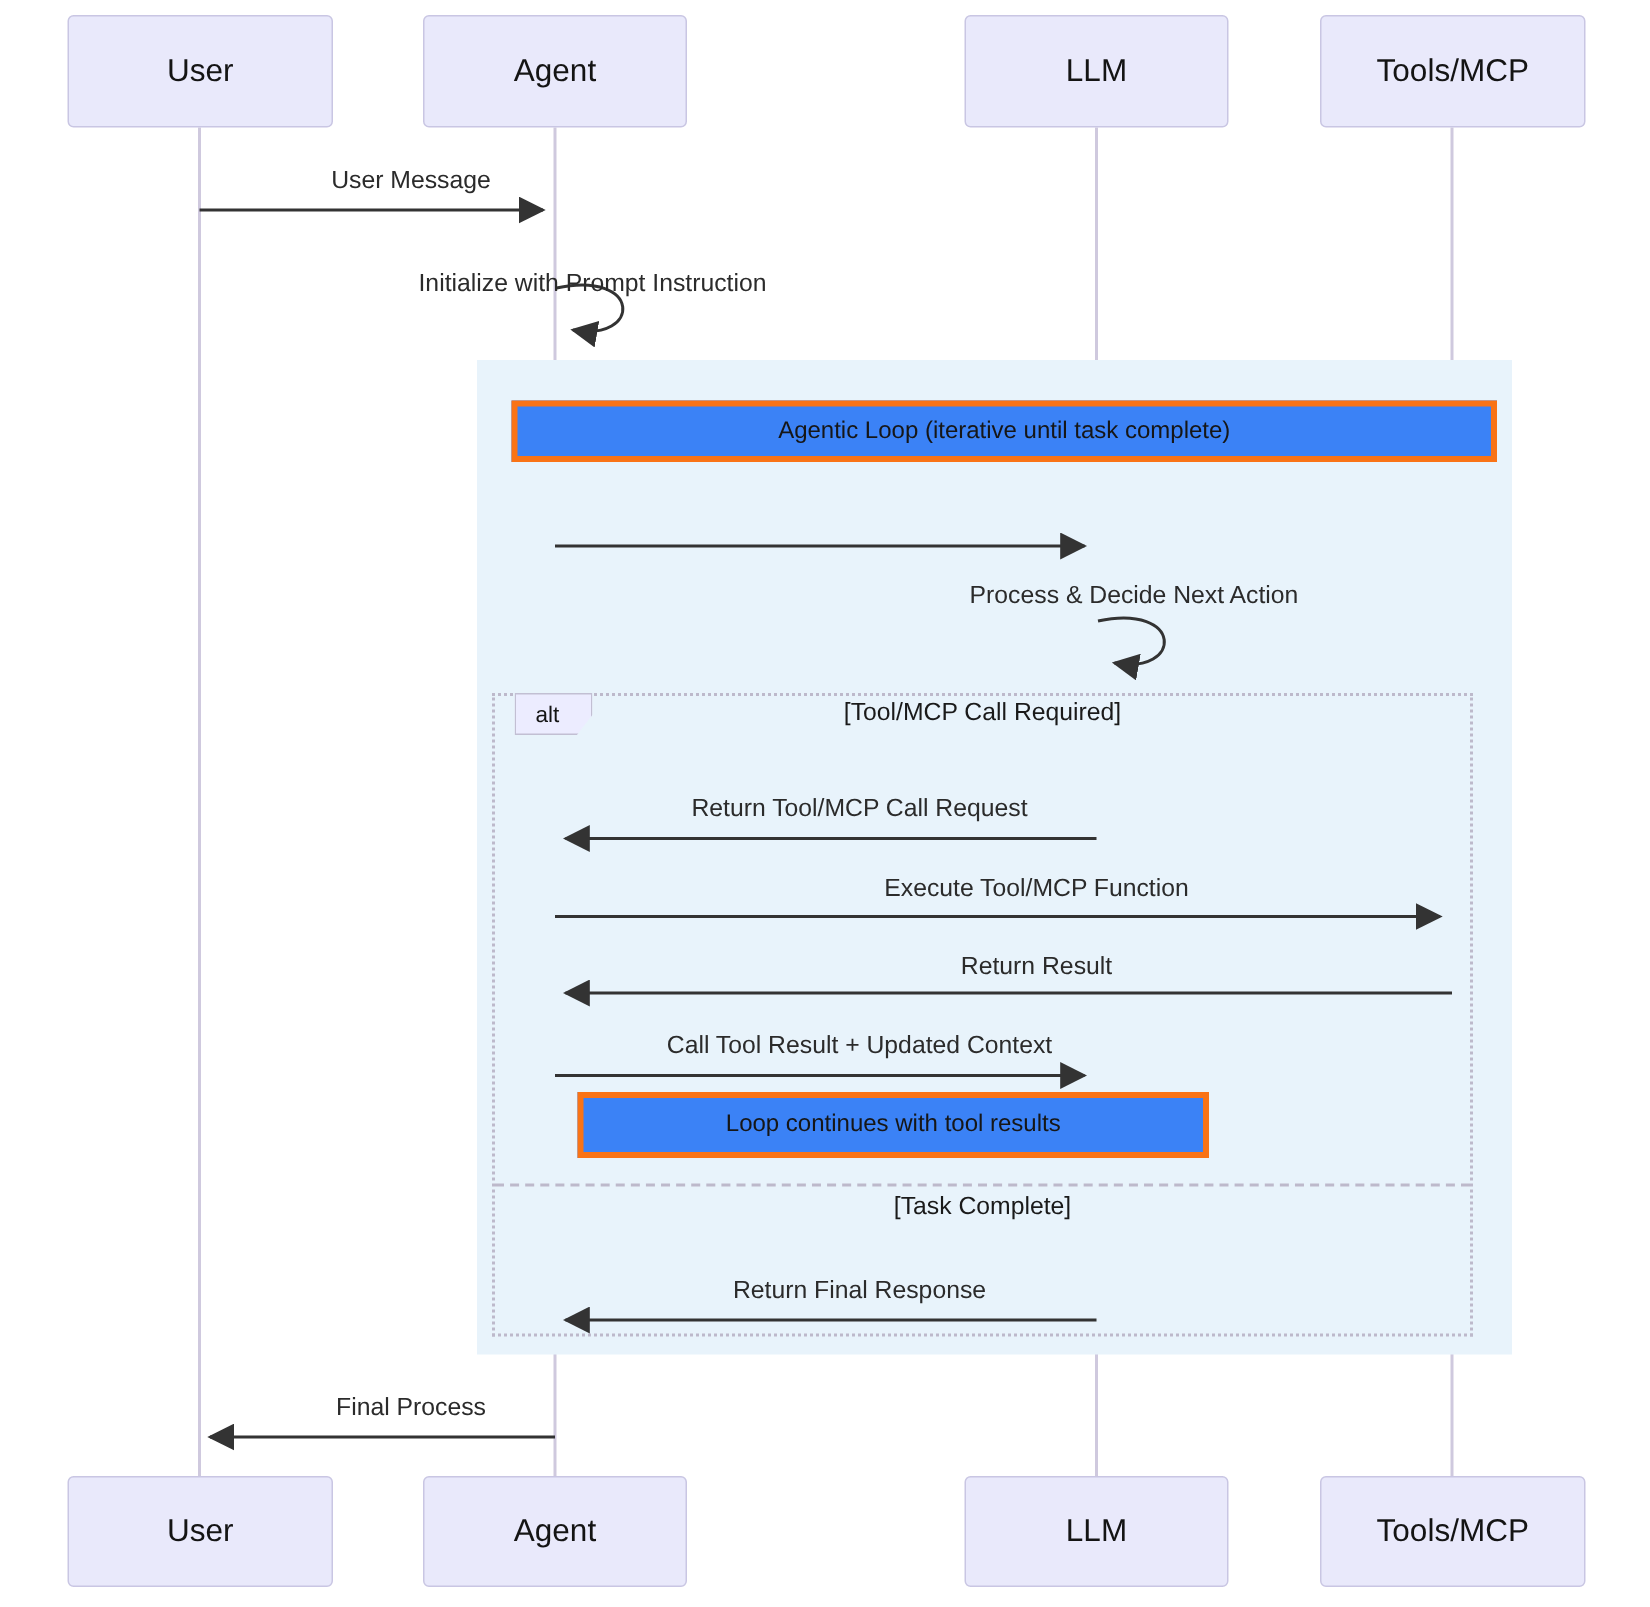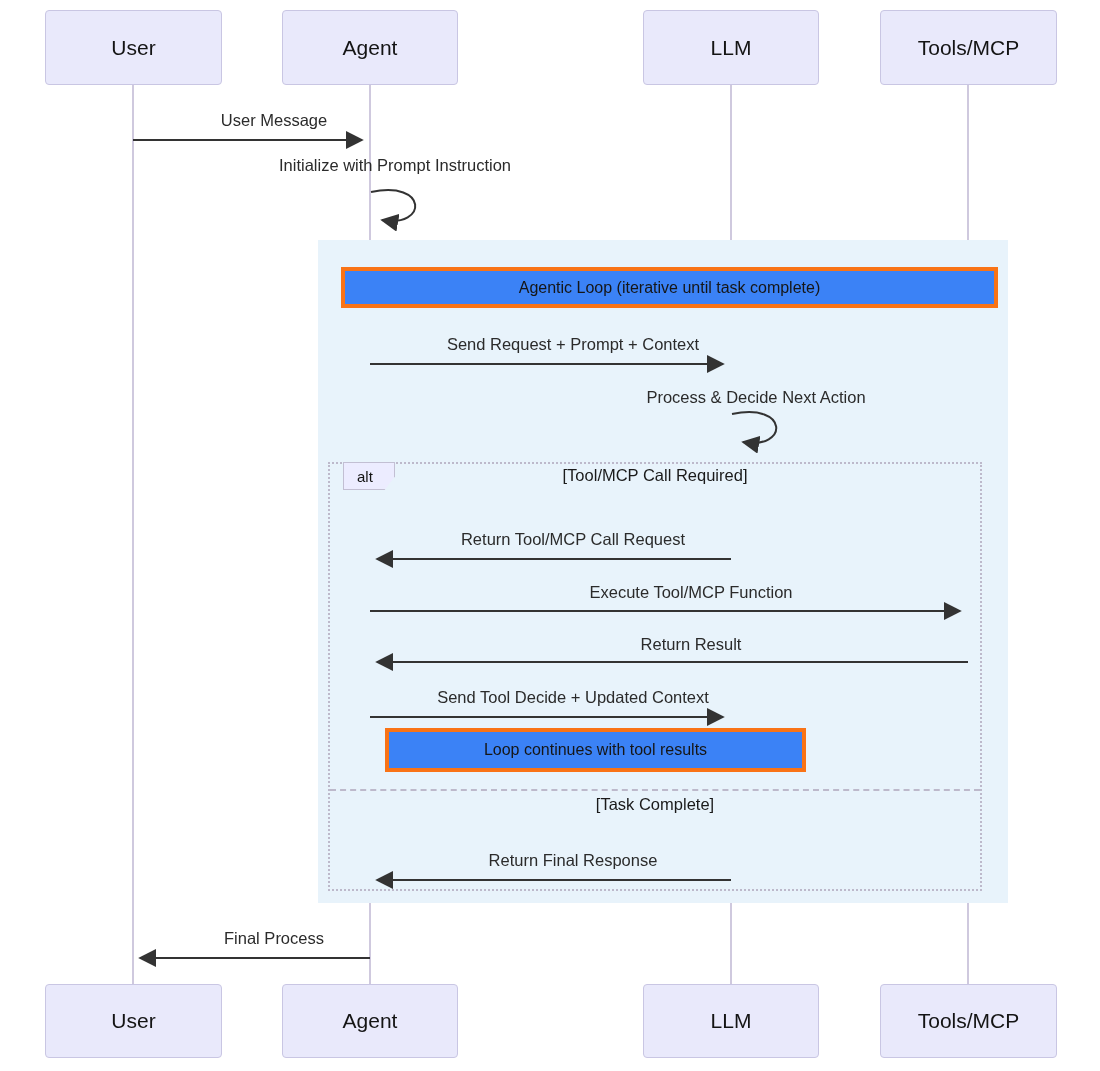--- a/index.html
+++ b/index.html
@@ -117,27 +117,26 @@
     <path d="M 732 414 C 789 402, 789 450, 743 442" fill="none" stroke="#333333" stroke-width="2" marker-end="url(#arrow)"></path>
     <line x1="731" y1="559" x2="377" y2="559" stroke="#333333" stroke-width="2" marker-end="url(#arrow)"></line>
     <line x1="370" y1="611" x2="960" y2="611" stroke="#333333" stroke-width="2" marker-end="url(#arrow)"></line>
     <line x1="968" y1="662" x2="377" y2="662" stroke="#333333" stroke-width="2" marker-end="url(#arrow)"></line>
     <line x1="370" y1="717" x2="723" y2="717" stroke="#333333" stroke-width="2" marker-end="url(#arrow)"></line>
     <line x1="731" y1="880" x2="377" y2="880" stroke="#333333" stroke-width="2" marker-end="url(#arrow)"></line>
     <line x1="370" y1="958" x2="140" y2="958" stroke="#333333" stroke-width="2" marker-end="url(#arrow)"></line>
   </svg>
 
   <div class="msg-label" style="left:251px;top:111px;">User Message</div>
-  <div class="msg-label" style="left:372px;top:156px;">Initialize with Prompt Instruction</div>
-  <div class="msg-label" style="left:550px;top:335px;">Send Request + Prompt + Context</div>
+  <div class="msg-label" style="left:372px;top:180px;">Initialize with Prompt Instruction</div>
   <div class="msg-label" style="left:733px;top:388px;">Process &amp; Decide Next Action</div>
   <div class="msg-label" style="left:550px;top:530px;">Return Tool/MCP Call Request</div>
   <div class="msg-label" style="left:668px;top:583px;">Execute Tool/MCP Function</div>
   <div class="msg-label" style="left:668px;top:635px;">Return Result</div>
-  <div class="msg-label" style="left:550px;top:688px;">Send Tool Decide + Updated Context</div>
+  <div class="msg-label" style="left:550px;top:688px;">Call Tool Result + Updated Context</div>
   <div class="msg-label" style="left:550px;top:851px;">Return Final Response</div>
   <div class="msg-label" style="left:251px;top:929px;">Final Process</div>
 
   <div class="actor" style="left:45px;top:10px;width:177px;">
     <span>User</span>
   </div>
   <div class="actor" style="left:282px;top:10px;width:176px;">
     <span>Agent</span>
   </div>
   <div class="actor" style="left:643px;top:10px;width:176px;">

